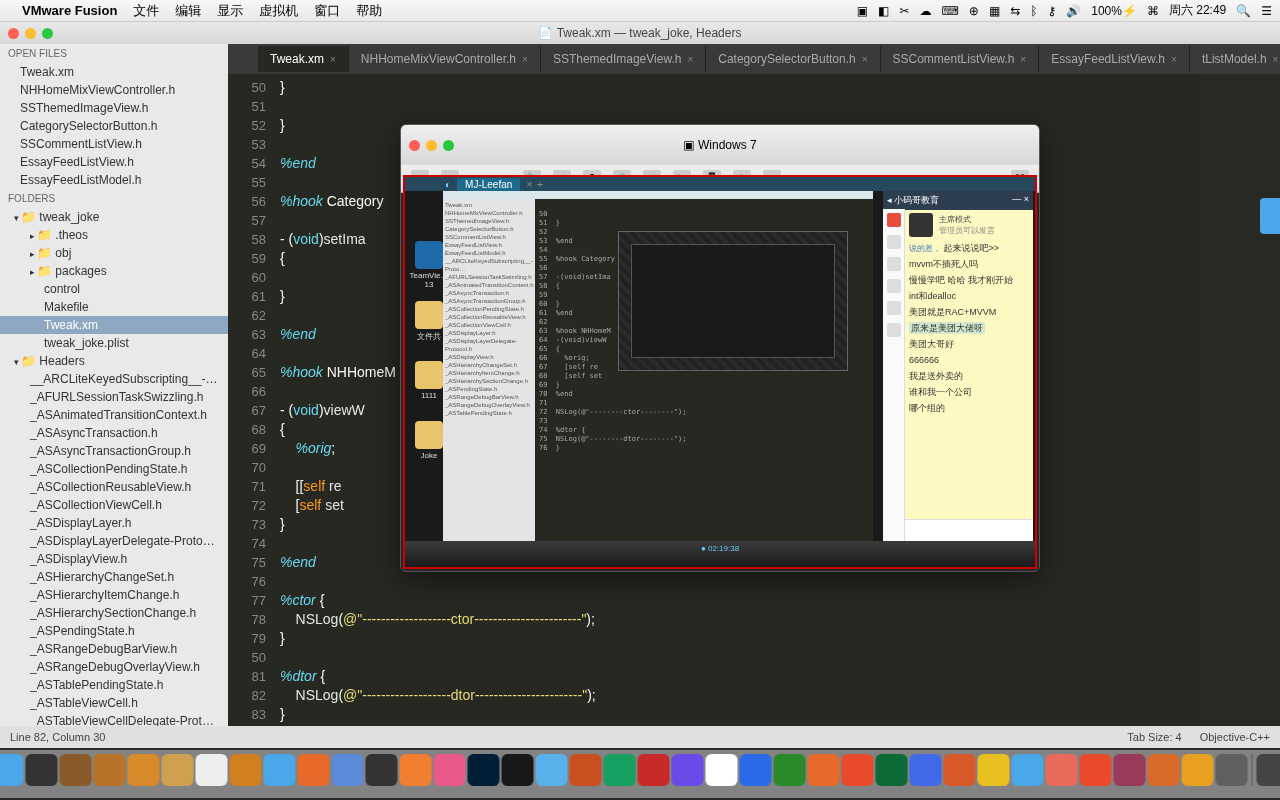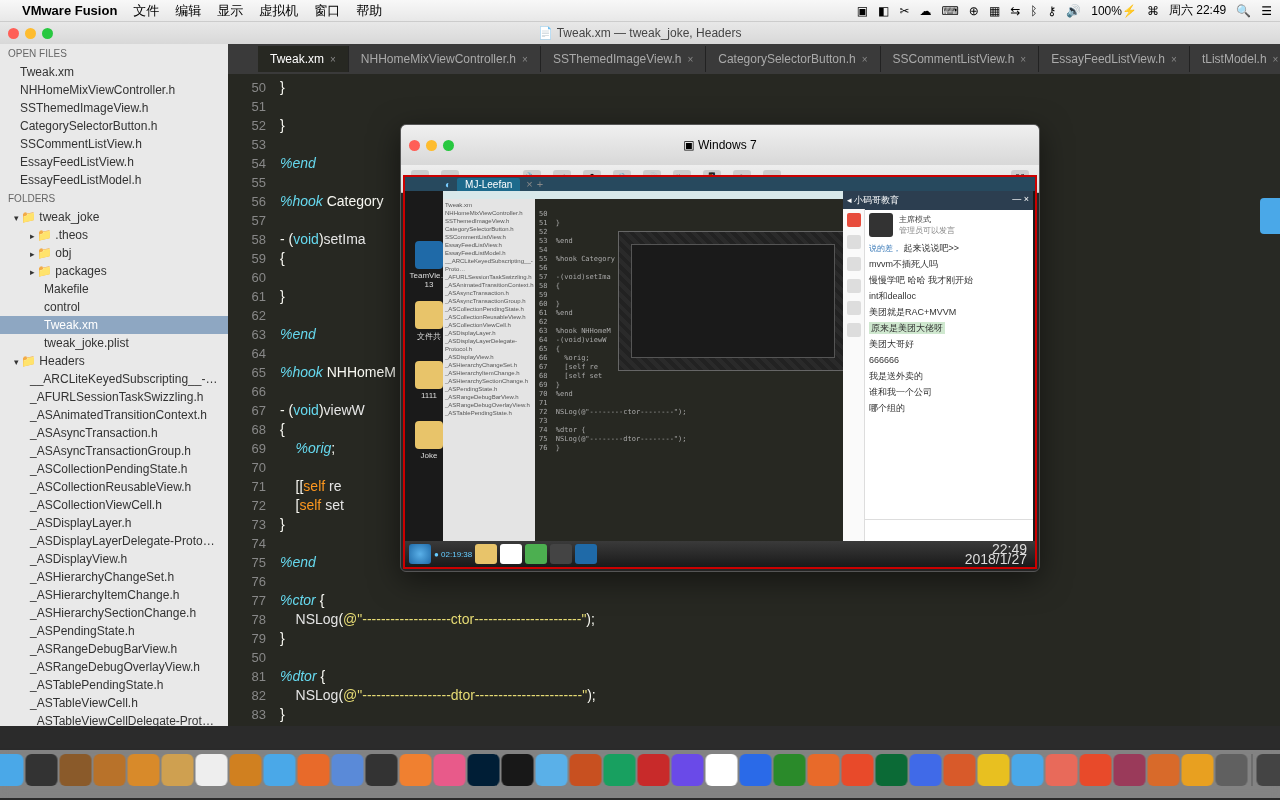--- a/index.html
+++ b/index.html
@@ -67,33 +67,33 @@
 .vm-icon .ic { width:28px; height:28px; margin:0 auto 2px; border-radius:4px; }
 
 
 .nested { position:absolute; left:38px; top:0; right:162px; bottom:0; background:#272822; font-size:7px; color:#888; }
 .nested .nmenu { height:8px; background:#d8e8ea; }
 .nested .nside { position:absolute; left:0; top:8px; width:92px; bottom:0; background:#e4e4e4; font-size:6px; color:#555; padding:2px; line-height:8px; overflow:hidden;}
 .nested .ncode { position:absolute; left:92px; top:8px; bottom:0; right:0; background:#272822; color:#aaa; font-family:monospace; padding:2px 4px; line-height:9px; white-space:pre; overflow:hidden;}
 .nested .nvm { position:absolute; left:175px; top:40px; width:230px; height:140px; background:#333; border:1px solid #666; }
 
 
-.chat { position:absolute; right:2px; top:0; width:190px; bottom:0; background:#ffffff; font-size:9px; color:#444; display:flex; flex-direction:column;}
+.chat { position:absolute; right:2px; top:0; width:150px; bottom:0; background:#fef9c3; font-size:9px; color:#444; display:flex; flex-direction:column;}
 .chat .chead { background:#2c3e50; color:#fff; padding:3px 4px; font-size:9px; display:flex; justify-content:space-between;}
 .chat .cside { position:absolute; left:0; top:18px; bottom:0; width:22px; background:#fafafa; border-right:1px solid #ddd; display:flex; flex-direction:column; align-items:center; gap:8px; padding-top:4px;}
 .chat .cside div{ width:14px; height:14px; background:#ddd; border-radius:2px;}
 .chat .cside .red{ background:#e74c3c;}
 .chat .cbody { position:absolute; left:22px; top:18px; right:0; bottom:22px; overflow:hidden; padding:4px; }
 .chat .msg { margin-bottom:5px; line-height:11px; }
 .chat .msg .u{ color:#3a7ab8; font-size:8px;}
 .chat .msg .t{ color:#333; }
 .chat .msg.hl .t{ background:#cfe8cf; padding:1px 2px; }
 .chat .cfoot { position:absolute; left:22px; right:0; bottom:0; height:22px; border-top:1px solid #ddd; background:#fff;}
 
-.vm-taskbar { position:absolute; bottom:0; left:0; right:0; height:26px; background:linear-gradient(#3a3a3a,#1a1a1a); display:flex; align-items:center; padding:0 4px; gap:3px;}
+.vm-taskbar { position:absolute; bottom:0; left:0; right:0; height:26px; background:linear-gradient(#3a3a3a,#1a1a1a); display:flex; align-items:center; padding:0 4px; gap:3px;flex-direction:column;}
 .vm-taskbar .tb { width:22px; height:20px; border-radius:3px; }
 .vm-taskbar .win { background:radial-gradient(circle,#5ab0e8,#1f6aa8); }
 .vm-taskbar .clock { margin-left:auto; color:#ddd; font-size:14px; text-align:right; line-height:10px; padding-right:4px;}
 
 
 .dock { position:absolute; bottom:2px; left:50%; transform:translateX(-50%); height:48px; background:rgba(220,220,220,.5); border-radius:8px; padding:4px 6px; display:flex; gap:2px; backdrop-filter:blur(4px); }
 .dock .di { width:32px; height:32px; border-radius:6px; }
 .dock .sep { width:1px; height:32px; background:rgba(0,0,0,.3); margin:0 2px;}
 
 
@@ -148,22 +148,22 @@
     <div class="item">SSThemedImageView.h</div>
     <div class="item">CategorySelectorButton.h</div>
     <div class="item">SSCommentListView.h</div>
     <div class="item">EssayFeedListView.h</div>
     <div class="item">EssayFeedListModel.h</div>
     <div class="hdr">FOLDERS</div>
     <div class="folder open">📁 <span>tweak_joke</span></div>
     <div class="folder f2">📁 <span>.theos</span></div>
     <div class="folder f2">📁 <span>obj</span></div>
     <div class="folder f2">📁 <span>packages</span></div>
+    <div class="item f3">control</div>
     <div class="item f3">Makefile</div>
-    <div class="item f3">control</div>
     <div class="item f3 sel">Tweak.xm</div>
     <div class="item f3">tweak_joke.plist</div>
     <div class="folder open">📁 <span>Headers</span></div>
     <div id="headers-list">
         <div class="item f2">__ARCLiteKeyedSubscripting__-Proto…</div>
         <div class="item f2">_AFURLSessionTaskSwizzling.h</div>
         <div class="item f2">_ASAnimatedTransitionContext.h</div>
         <div class="item f2">_ASAsyncTransaction.h</div>
         <div class="item f2">_ASAsyncTransactionGroup.h</div>
         <div class="item f2">_ASCollectionPendingState.h</div>
@@ -286,20 +286,27 @@
 
 <span class="kw">%dtor</span> {
     <span class="fn">NSLog</span>(<span class="str">@"-------------------dtor-----------------------"</span>);
 }
 
           1129482475
 </div>
   </div>
   <div class="minimap"></div>
 
+  <div class="status">
+    <span>Line 82, Column 30</span>
+    <div class="r">
+      <span>Tab Size: 4</span>
+      <span>Objective-C++</span>
+    </div>
+  </div>
 </div>
 
 <div class="vm">
   <div class="vm-titlebar">
     <div class="dots">
       <div class="dot r"></div>
       <div class="dot y"></div>
       <div class="dot g"></div>
     </div>
     <span>▣ <span>Windows 7</span></span>

